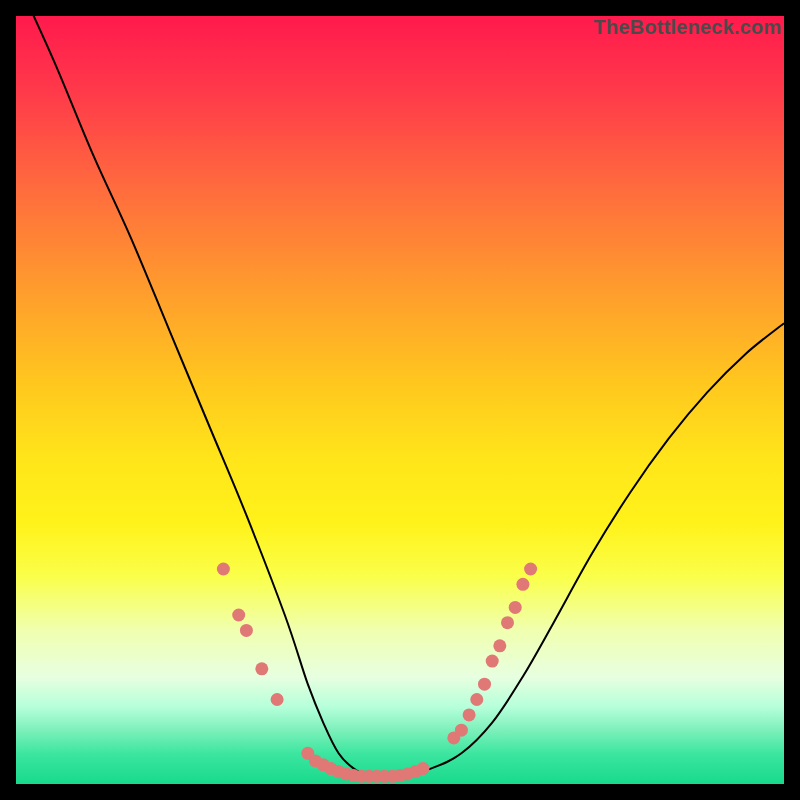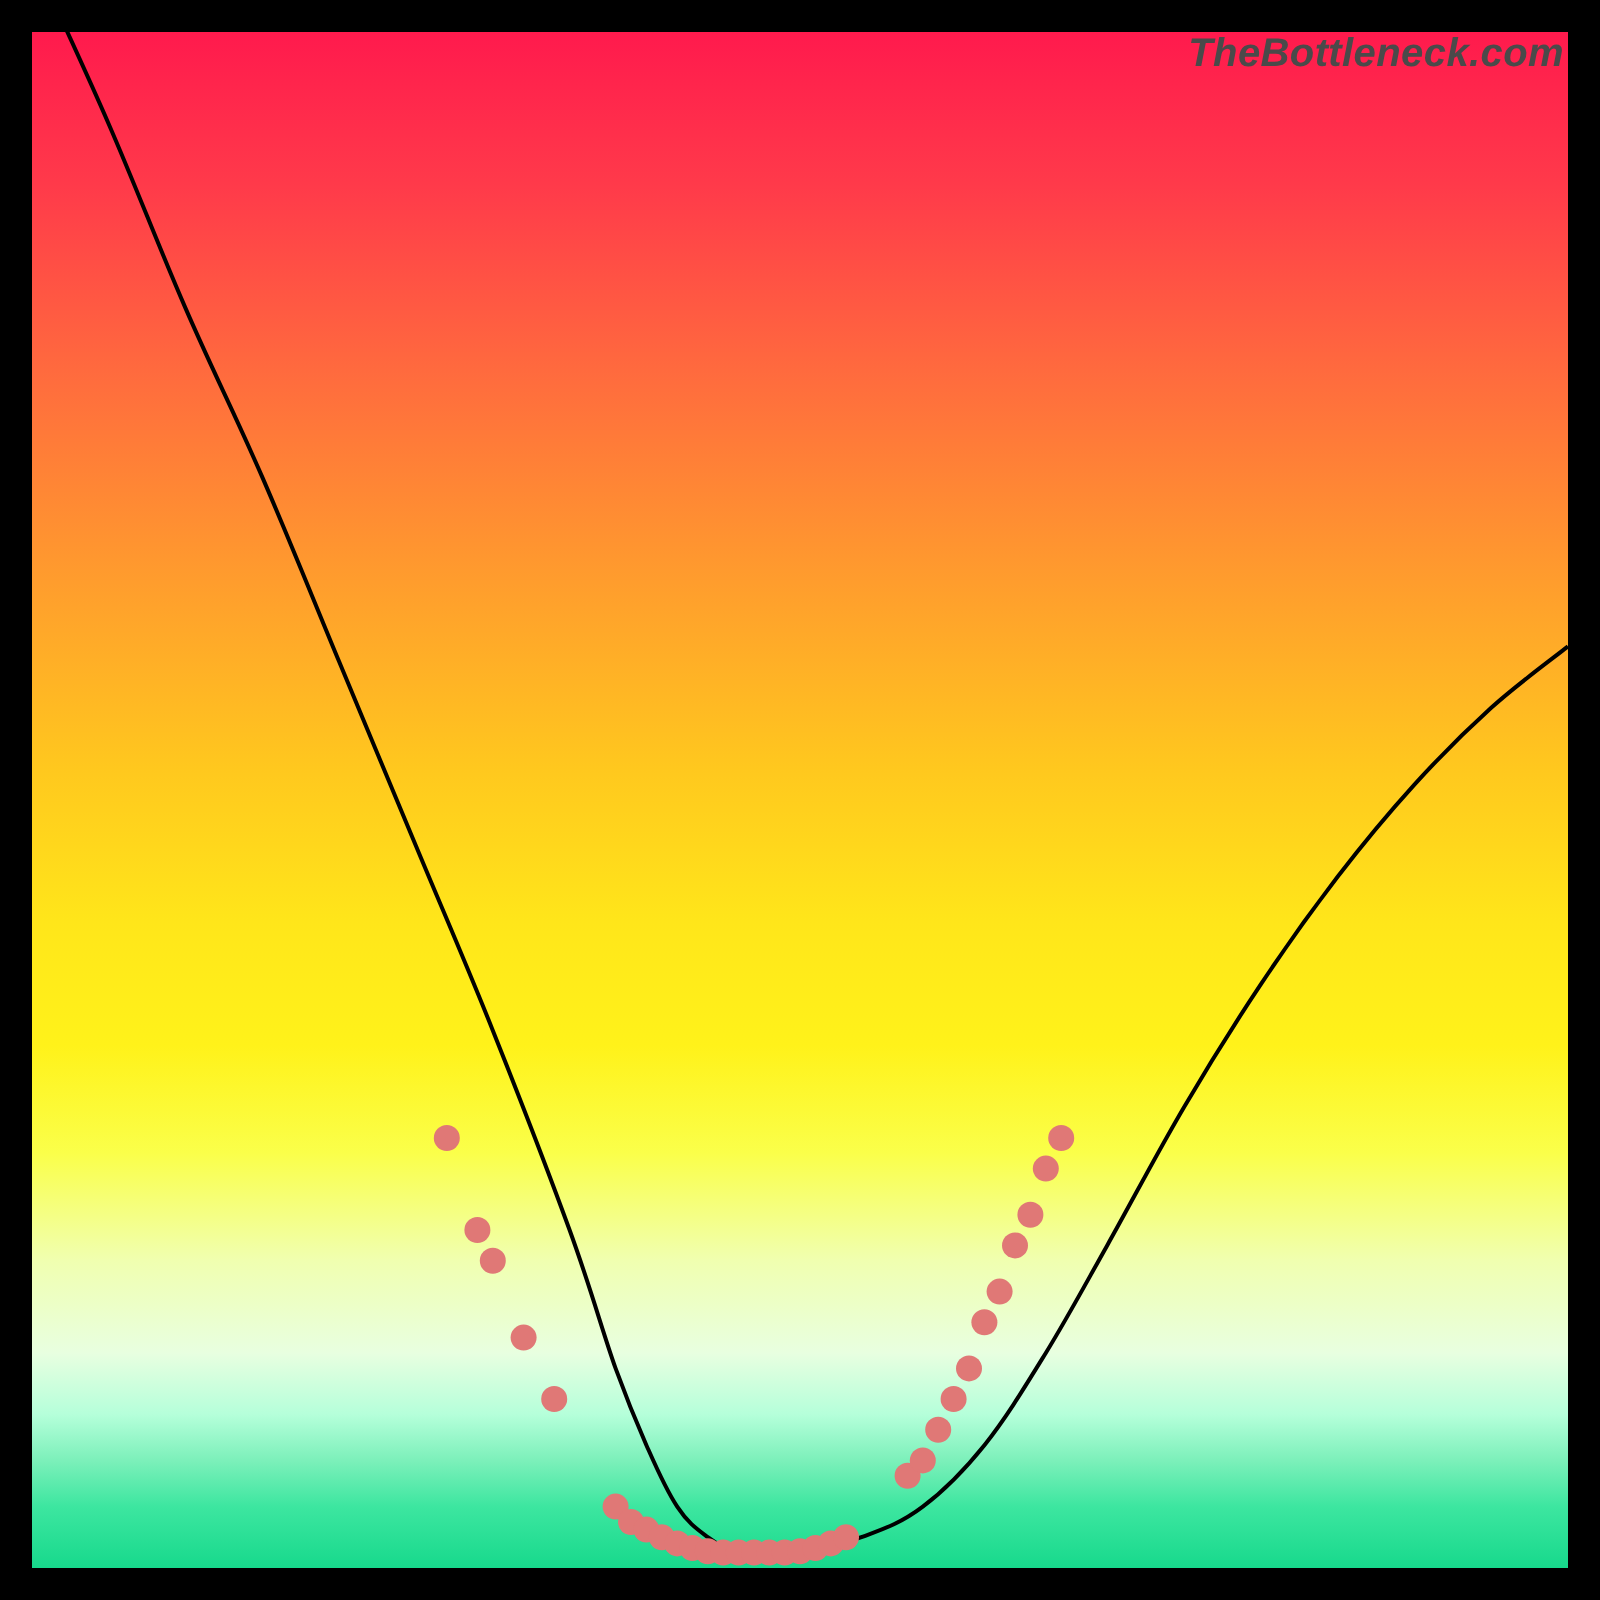--- a/index.html
+++ b/index.html
@@ -11,21 +11,20 @@
     font-family: Arial, Helvetica, sans-serif;
     overflow: hidden;
   }
   .frame {
     position: absolute;
     left: 16px;
     top: 16px;
     width: 768px;
     height: 768px;
     background: #000;
-    font-style: italic;
   }
   .plot-area {
     position: absolute;
     left: 0;
     top: 0;
     width: 768px;
     height: 768px;
     background: linear-gradient(to bottom,
       #ff1a4d 0%,
       #ff3a4a 10%,

